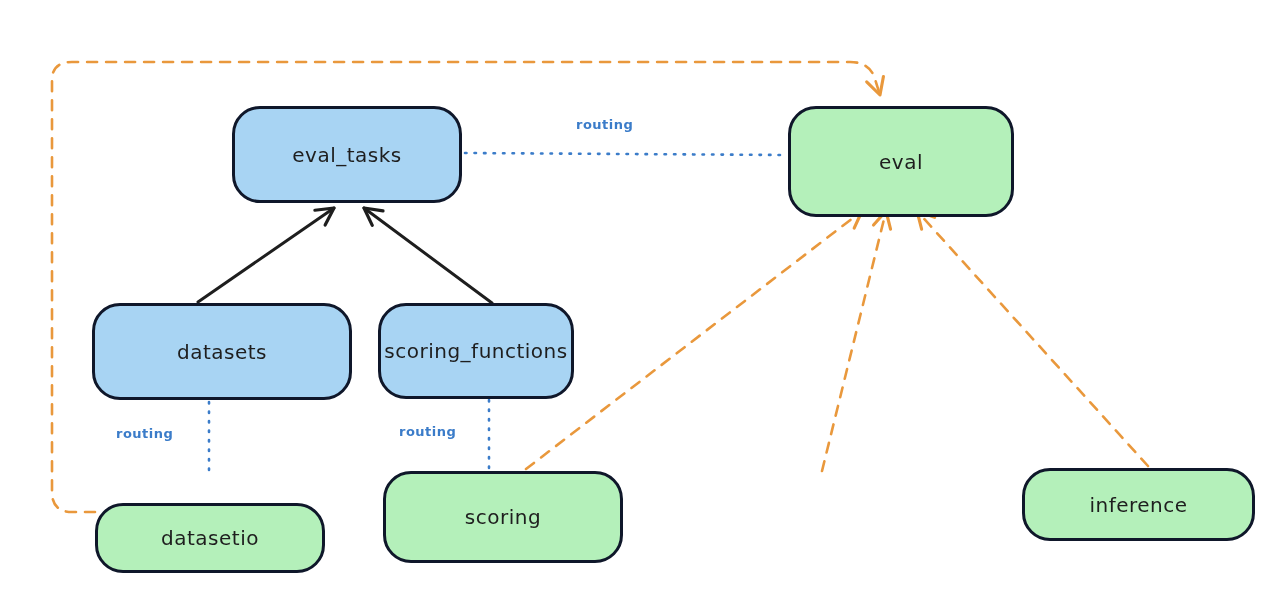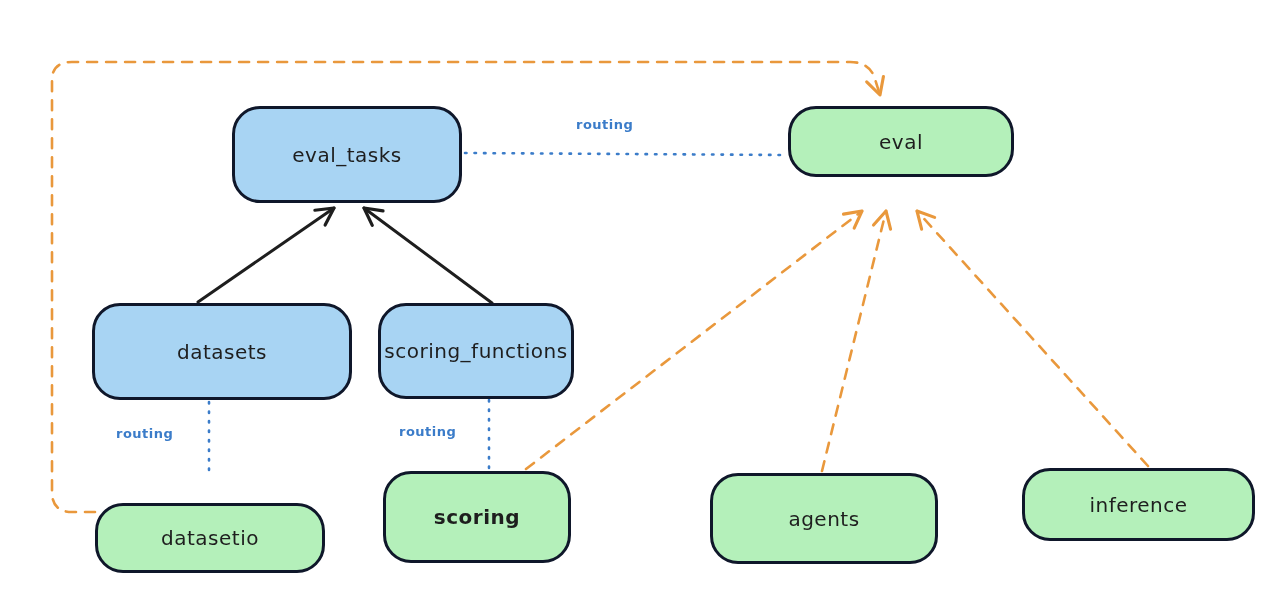--- a/index.html
+++ b/index.html
@@ -78,31 +78,28 @@
   <div class="node blue" style="left:232px; top:106px; width:230px; height:97px;">
     <span>eval_tasks</span>
   </div>
   <div class="node blue" style="left:92px; top:303px; width:260px; height:97px;">
     <span>datasets</span>
   </div>
   <div class="node blue" style="left:378px; top:303px; width:196px; height:96px;">
     <span>scoring_functions</span>
   </div>
 
-  <div class="node green" style="left:788px; top:106px; width:226px; height:71px;">
+  <div class="node green" style="left:788px; top:106px; width:226px; height:111px;">
     <span>eval</span>
   </div>
   <div class="node green" style="left:95px; top:503px; width:230px; height:70px;">
     <span>datasetio</span>
   </div>
-  <div class="node green" style="left:383px; top:471px; width:188px; height:92px;font-weight:bold;">
+  <div class="node green" style="left:383px; top:471px; width:240px; height:92px;">
     <span>scoring</span>
-  </div>
-  <div class="node green" style="left:710px; top:473px; width:228px; height:91px;">
-    <span>agents</span>
   </div>
   <div class="node green" style="left:1022px; top:468px; width:233px; height:73px;">
     <span>inference</span>
   </div>
 
   <div class="edge-label" style="left:576px; top:117px;">routing</div>
   <div class="edge-label" style="left:116px; top:426px;">routing</div>
   <div class="edge-label" style="left:399px; top:424px;">routing</div>
 
 </div>

